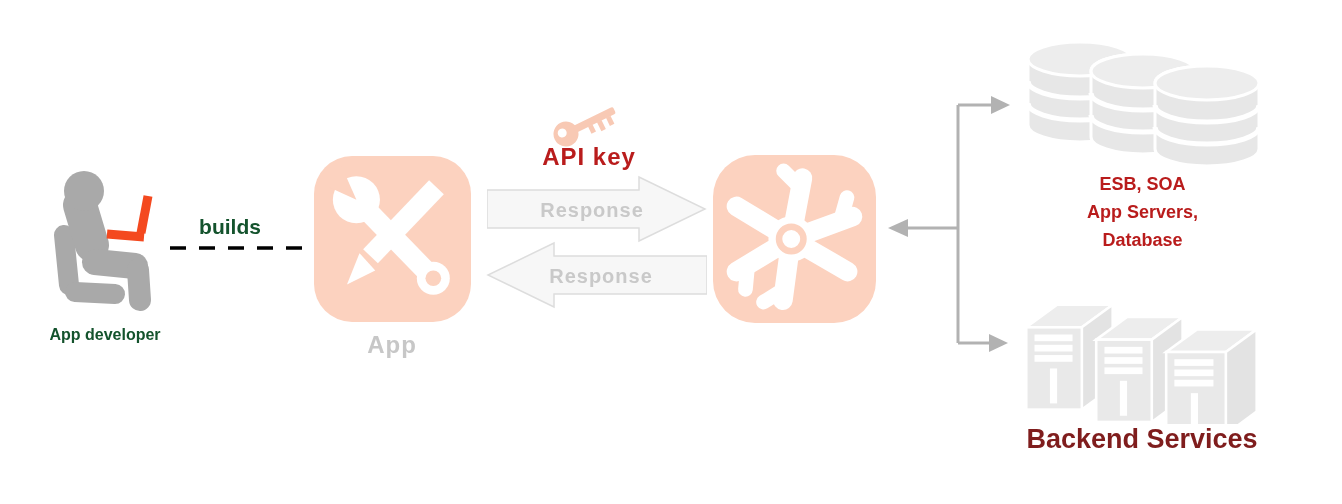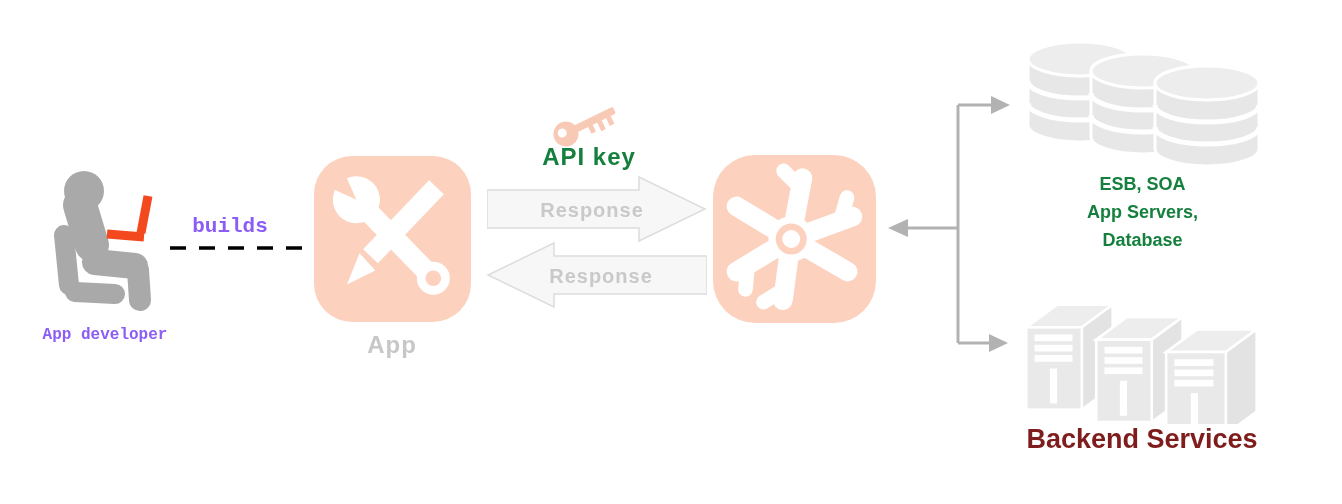--- a/index.html
+++ b/index.html
@@ -3,24 +3,24 @@
 <meta charset="utf-8">
 <style>
   html,body{margin:0;padding:0;background:#ffffff;}
   .canvas{position:relative;width:1342px;height:504px;background:#fff;overflow:hidden;
           font-family:"Liberation Sans", sans-serif;}
   .abs{position:absolute;}
   .tile{position:absolute;background:#fcd2bf;border-radius:38px;}
   .tile svg{position:absolute;left:0;top:0;}
   .icon-label{position:absolute;font-weight:bold;font-size:24px;color:#c7c7c7;
               text-align:center;letter-spacing:1px;}
-  .dark-label{position:absolute;font-weight:bold;color:#8b5cf6;text-align:center;font-family:Liberation Mono, monospace;}
+  .dark-label{position:absolute;font-weight:bold;color:#14532d;text-align:center;}
   .arrow-label{position:absolute;font-weight:bold;font-size:20px;color:#c9c9c9;
                text-align:center;letter-spacing:1px;}
-  .faint-label{position:absolute;font-weight:bold;color:#15803d;text-align:center;}
+  .faint-label{position:absolute;font-weight:bold;color:#b91c1c;text-align:center;}
 </style>
 </head>
 <body>
 
 <div class="canvas">
 
   <svg class="abs" style="left:35px;top:160px;" width="150" height="175" viewBox="0 0 150 175">
     <g fill="none" stroke="#a9a9a9" stroke-linecap="round">
       <line x1="29" y1="75" x2="34" y2="125" stroke-width="20"></line>
       <line x1="40" y1="132" x2="80" y2="134" stroke-width="20"></line>

